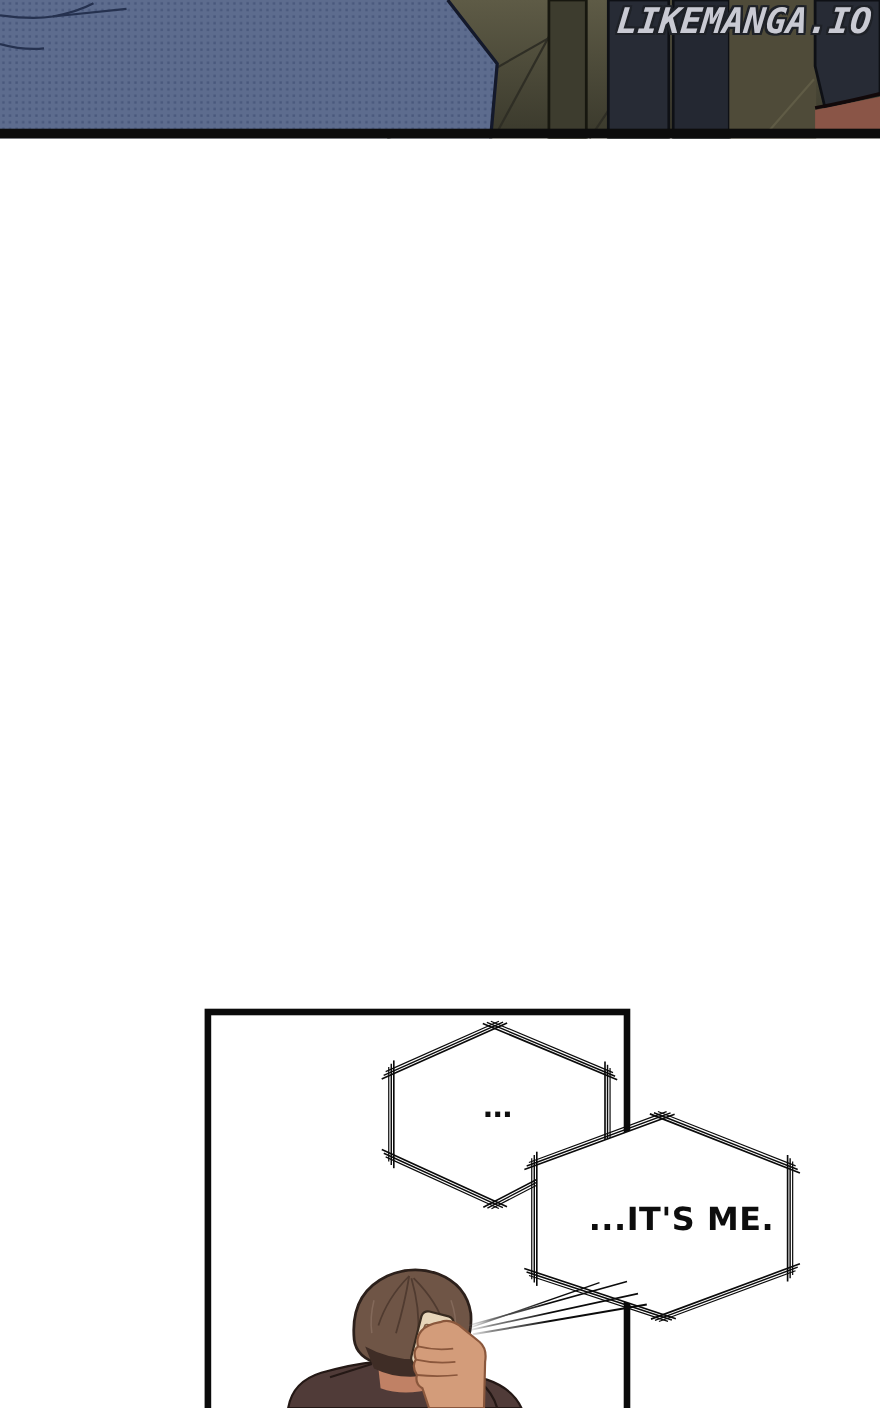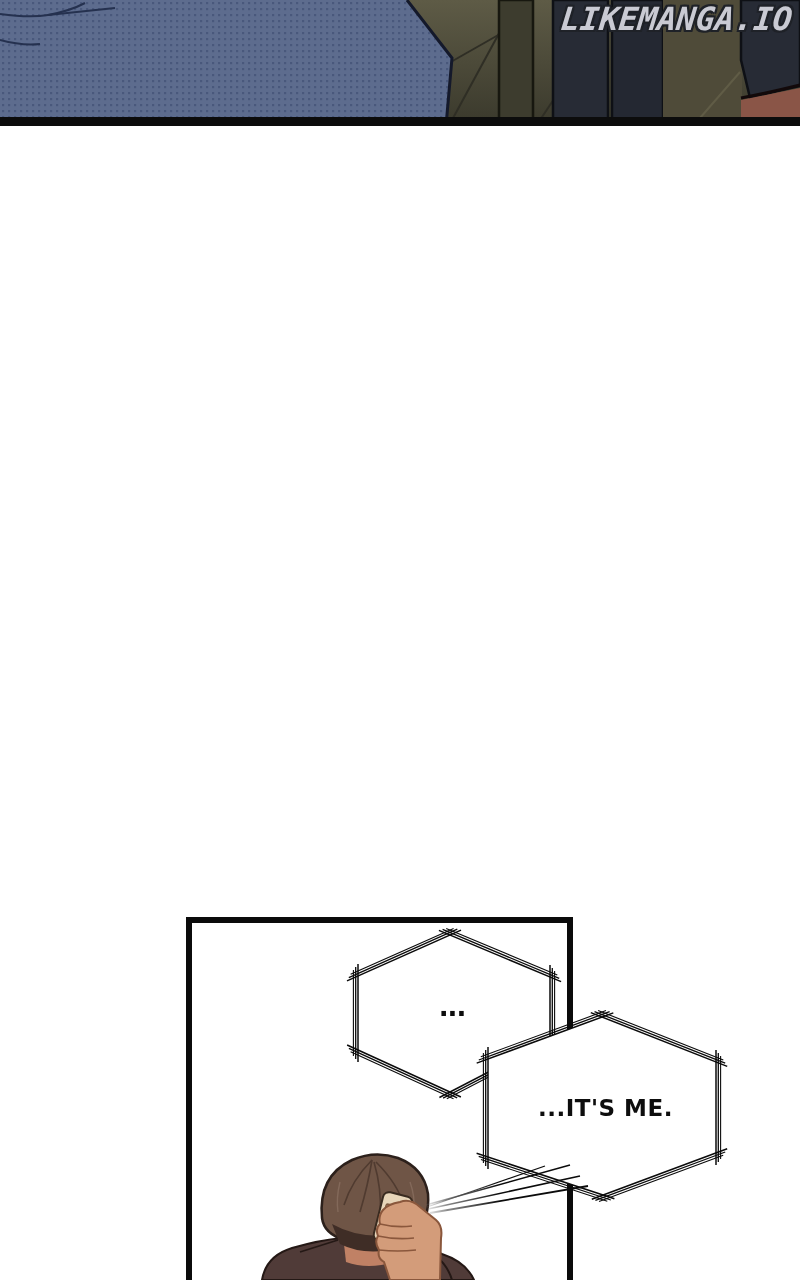--- a/index.html
+++ b/index.html
@@ -37,22 +37,22 @@
     z-index:4;
     color:#0d0d0d;
     text-align:center;
     font-weight:bold;
   }
   #bubble1-text{
     left:412px;top:992px;width:80px;
     font-size:26px;line-height:30px;letter-spacing:-1px;
   }
   #bubble2-text{
-    left:518px;top:1093px;width:175px;
-    font-size:23px;line-height:30px;letter-spacing:0.5px;
+    left:532px;top:1093px;width:175px;
+    font-size:29px;line-height:30px;letter-spacing:0.5px;
   }
 </style>
 </head>
 <body>
 
 <svg id="top-panel" class="abs" width="800" height="126" viewBox="0 0 126_0 0 0" preserveAspectRatio="none">
 </svg>
 <svg id="top-panel-real" class="abs" style="left:0;top:0;z-index:1" width="800" height="126" viewBox="0 0 800 126">
   <defs>
     <linearGradient id="floorGrad" x1="0" y1="0" x2="0" y2="1">

